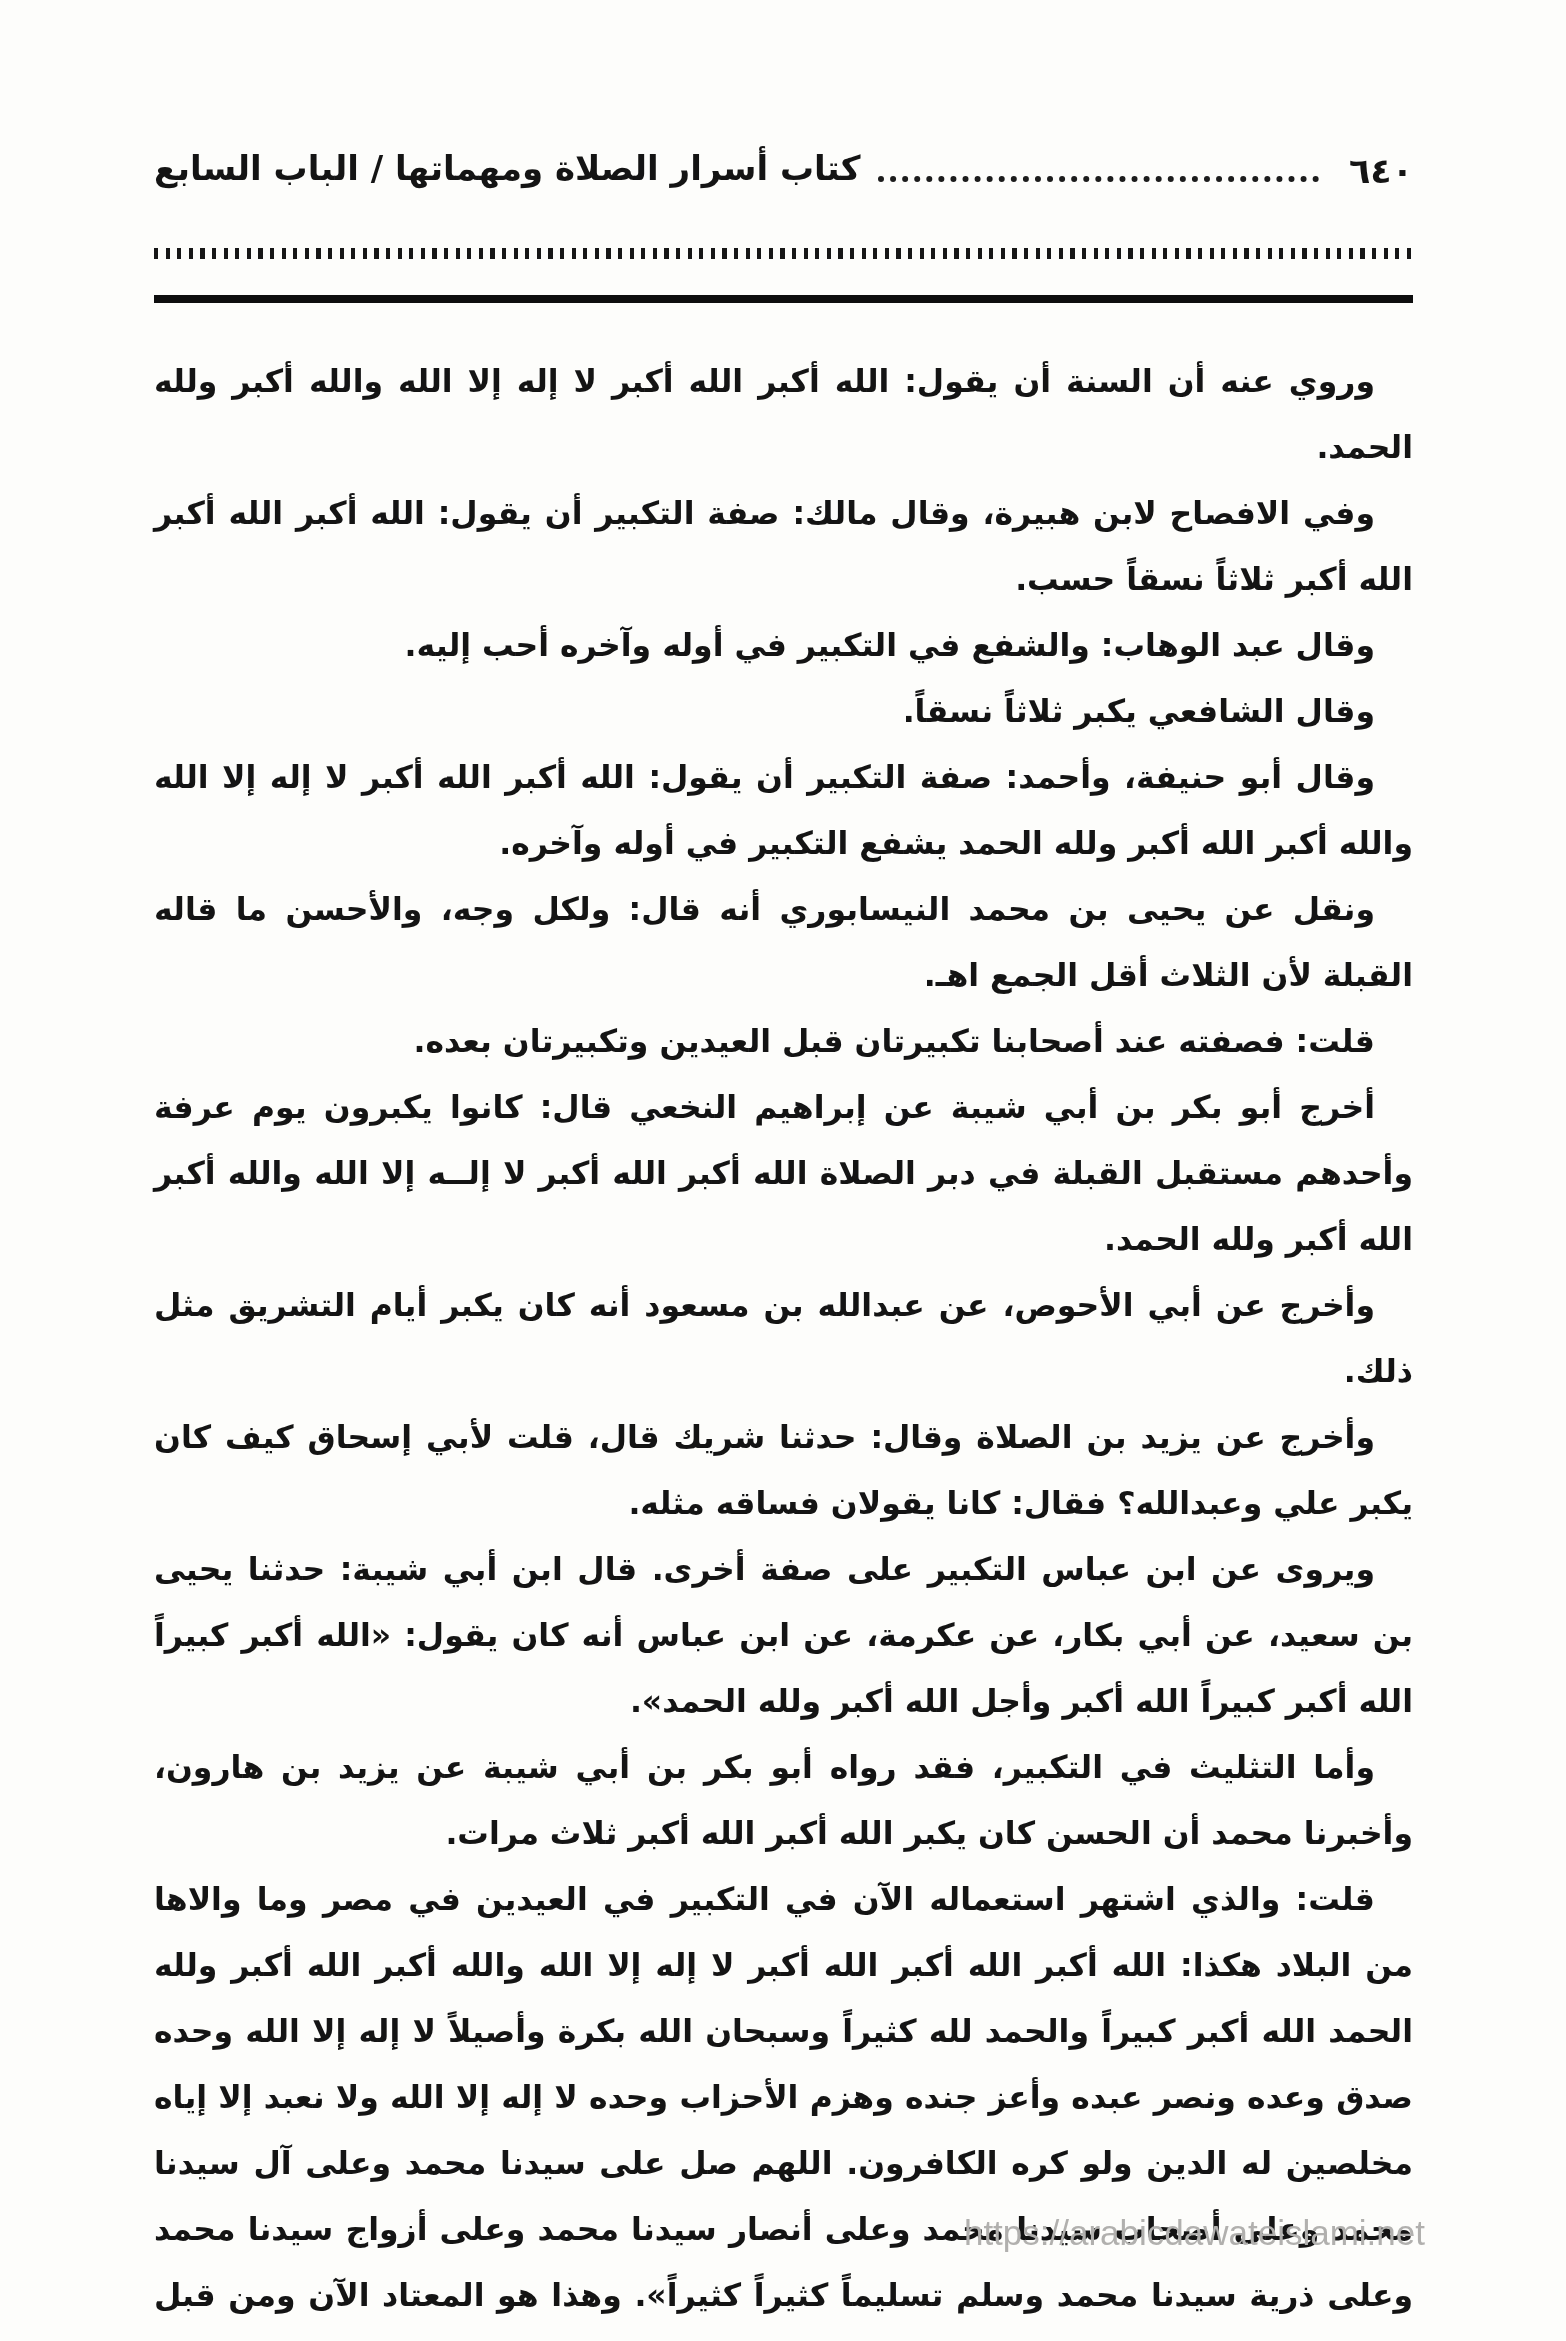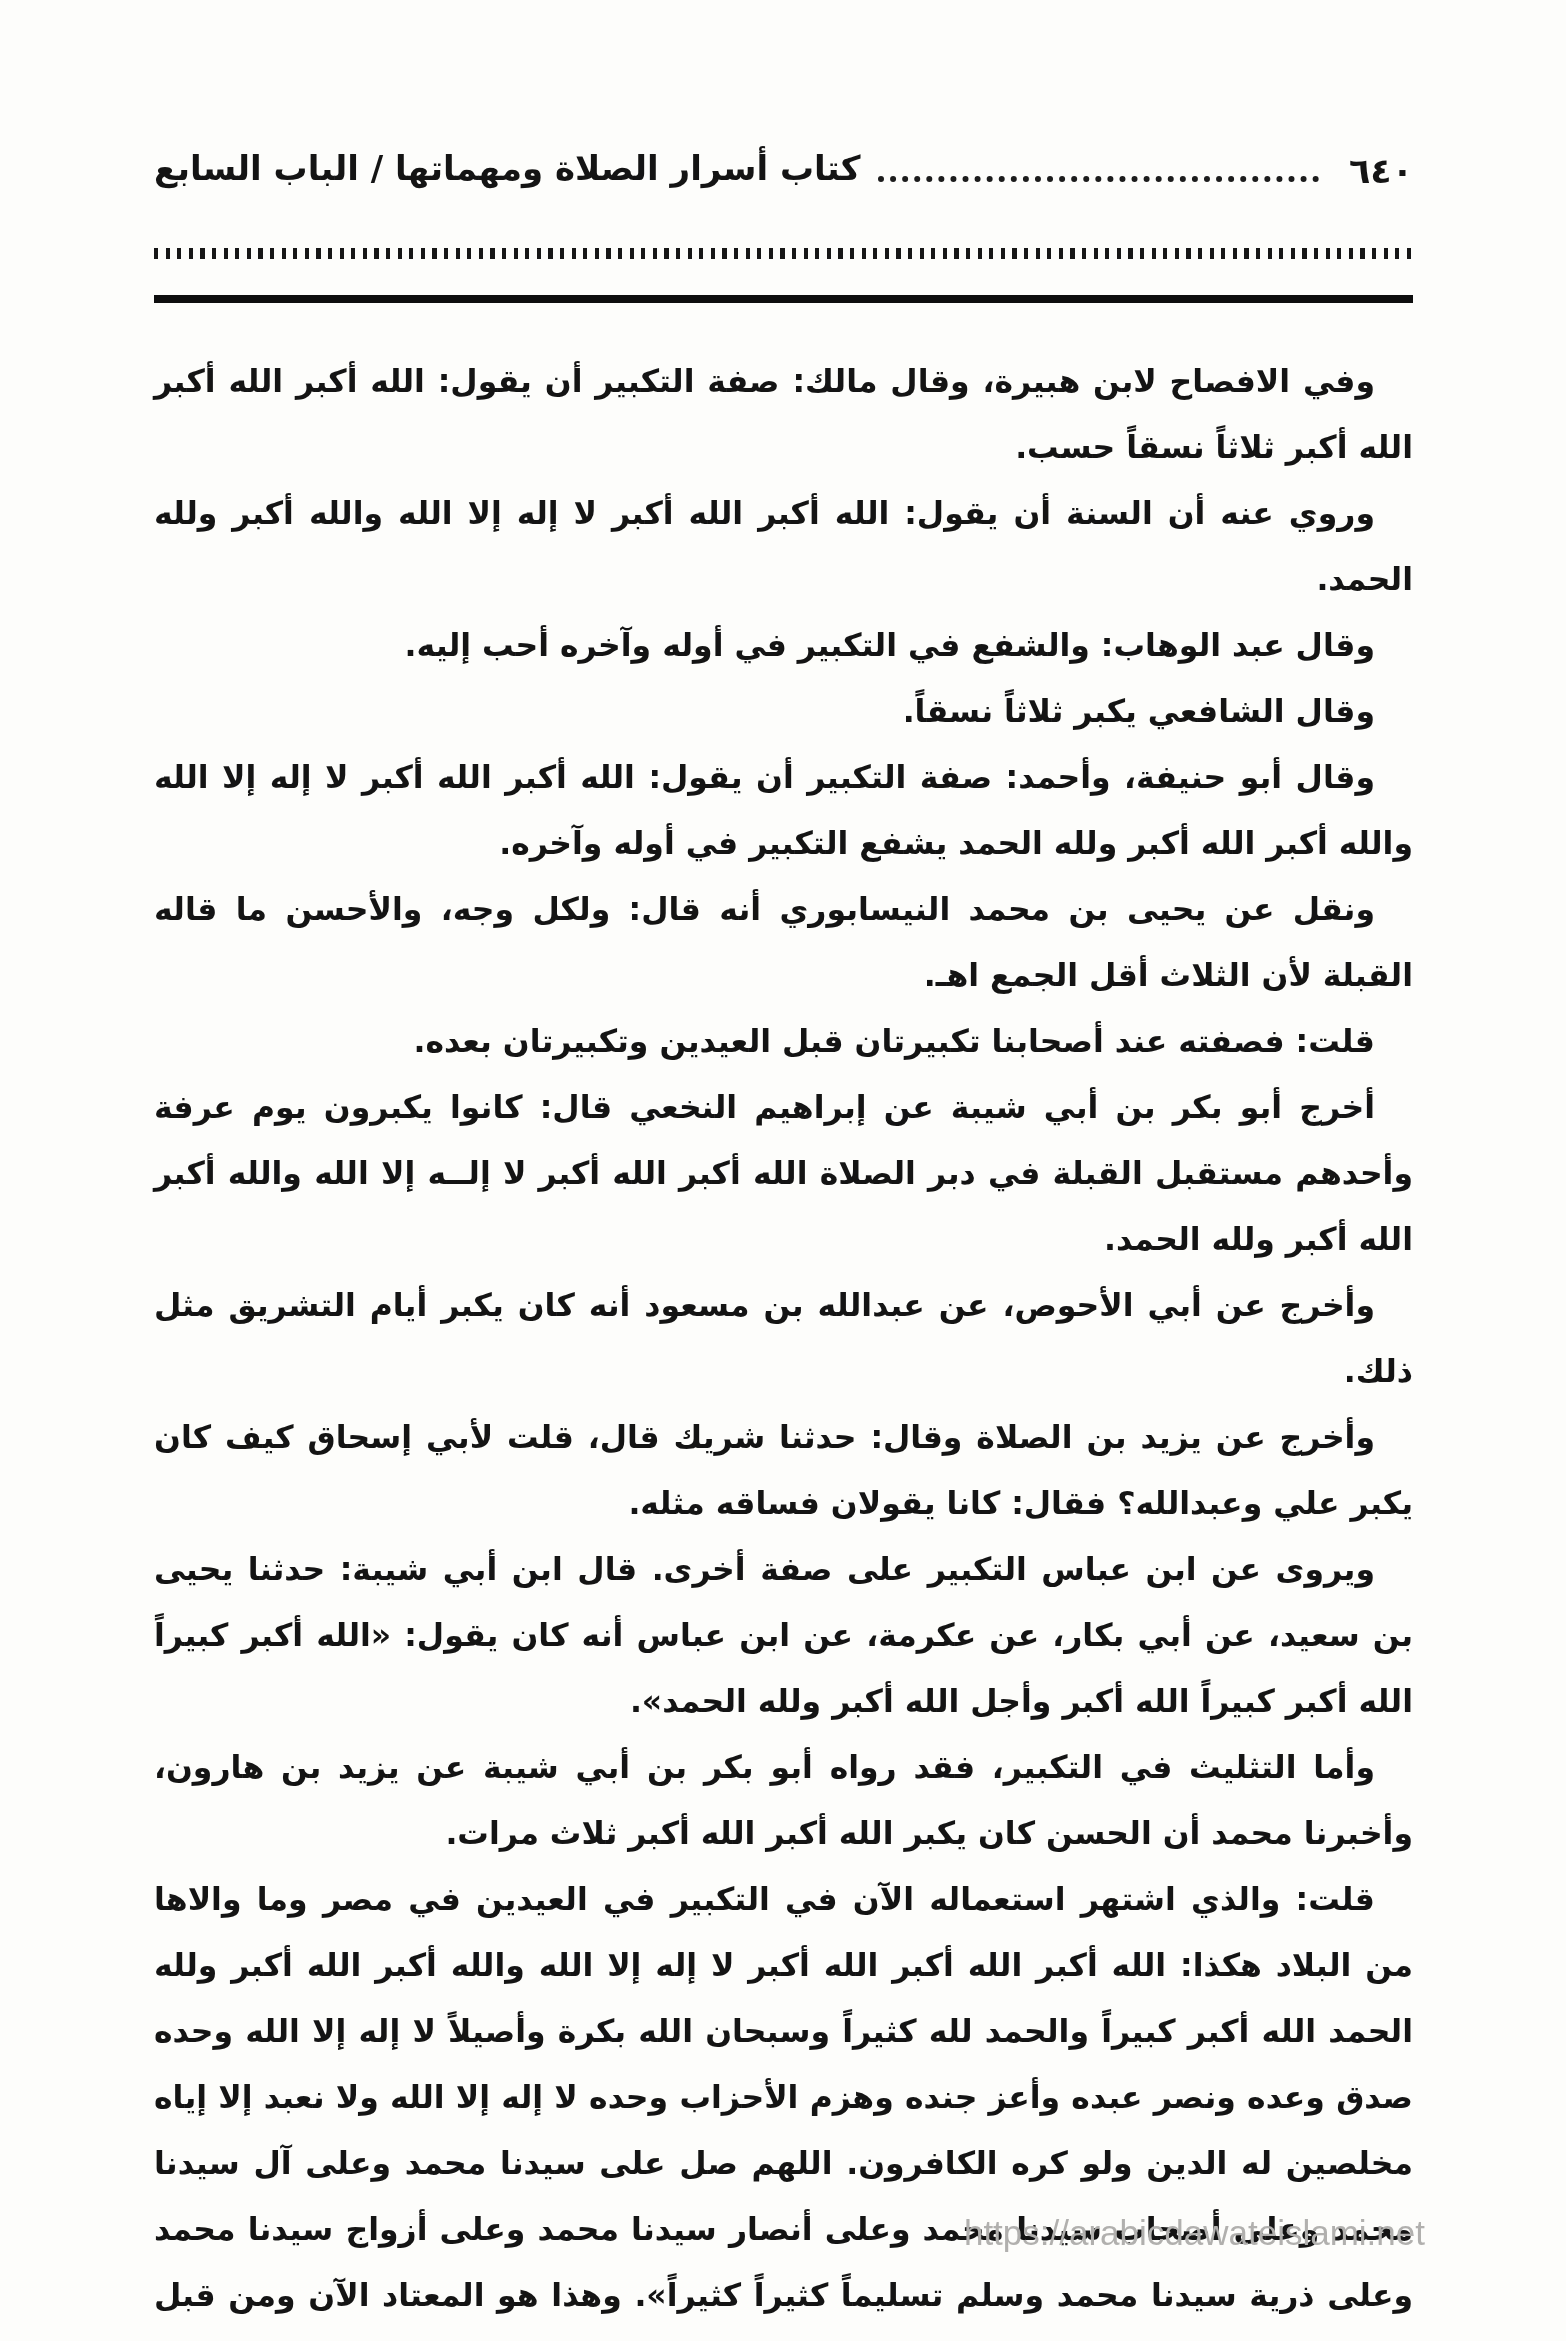--- a/index.html
+++ b/index.html
@@ -81,22 +81,22 @@
   <div class="header">
     <span class="page-number">٦٤٠</span>
     <span class="leader"></span>
     <span class="title">كتاب أسرار الصلاة ومهماتها / الباب السابع</span>
   </div>
 
   <div class="dotted-rule"></div>
   <div class="thick-rule"></div>
 
   <div class="body">
+    <p>وروي عنه أن السنة أن يقول: الله أكبر الله أكبر لا إله إلا الله والله أكبر ولله الحمد.</p>
     <p>وفي الافصاح لابن هبيرة، وقال مالك: صفة التكبير أن يقول: الله أكبر الله أكبر الله أكبر ثلاثاً نسقاً حسب.</p>
-    <p>وروي عنه أن السنة أن يقول: الله أكبر الله أكبر لا إله إلا الله والله أكبر ولله الحمد.</p>
     <p>وقال عبد الوهاب: والشفع في التكبير في أوله وآخره أحب إليه.</p>
     <p>وقال الشافعي يكبر ثلاثاً نسقاً.</p>
     <p>وقال أبو حنيفة، وأحمد: صفة التكبير أن يقول: الله أكبر الله أكبر لا إله إلا الله والله أكبر الله أكبر ولله الحمد يشفع التكبير في أوله وآخره.</p>
     <p>ونقل عن يحيى بن محمد النيسابوري أنه قال: ولكل وجه، والأحسن ما قاله القبلة لأن الثلاث أقل الجمع اهـ.</p>
     <p>قلت: فصفته عند أصحابنا تكبيرتان قبل العيدين وتكبيرتان بعده.</p>
     <p>أخرج أبو بكر بن أبي شيبة عن إبراهيم النخعي قال: كانوا يكبرون يوم عرفة وأحدهم مستقبل القبلة في دبر الصلاة الله أكبر الله أكبر لا إلــه إلا الله والله أكبر الله أكبر ولله الحمد.</p>
     <p>وأخرج عن أبي الأحوص، عن عبدالله بن مسعود أنه كان يكبر أيام التشريق مثل ذلك.</p>
     <p>وأخرج عن يزيد بن الصلاة وقال: حدثنا شريك قال، قلت لأبي إسحاق كيف كان يكبر علي وعبدالله؟ فقال: كانا يقولان فساقه مثله.</p>
     <p>ويروى عن ابن عباس التكبير على صفة أخرى. قال ابن أبي شيبة: حدثنا يحيى بن سعيد، عن أبي بكار، عن عكرمة، عن ابن عباس أنه كان يقول: «الله أكبر كبيراً الله أكبر كبيراً الله أكبر وأجل الله أكبر ولله الحمد».</p>
     <p>وأما التثليث في التكبير، فقد رواه أبو بكر بن أبي شيبة عن يزيد بن هارون، وأخبرنا محمد أن الحسن كان يكبر الله أكبر الله أكبر ثلاث مرات.</p>

